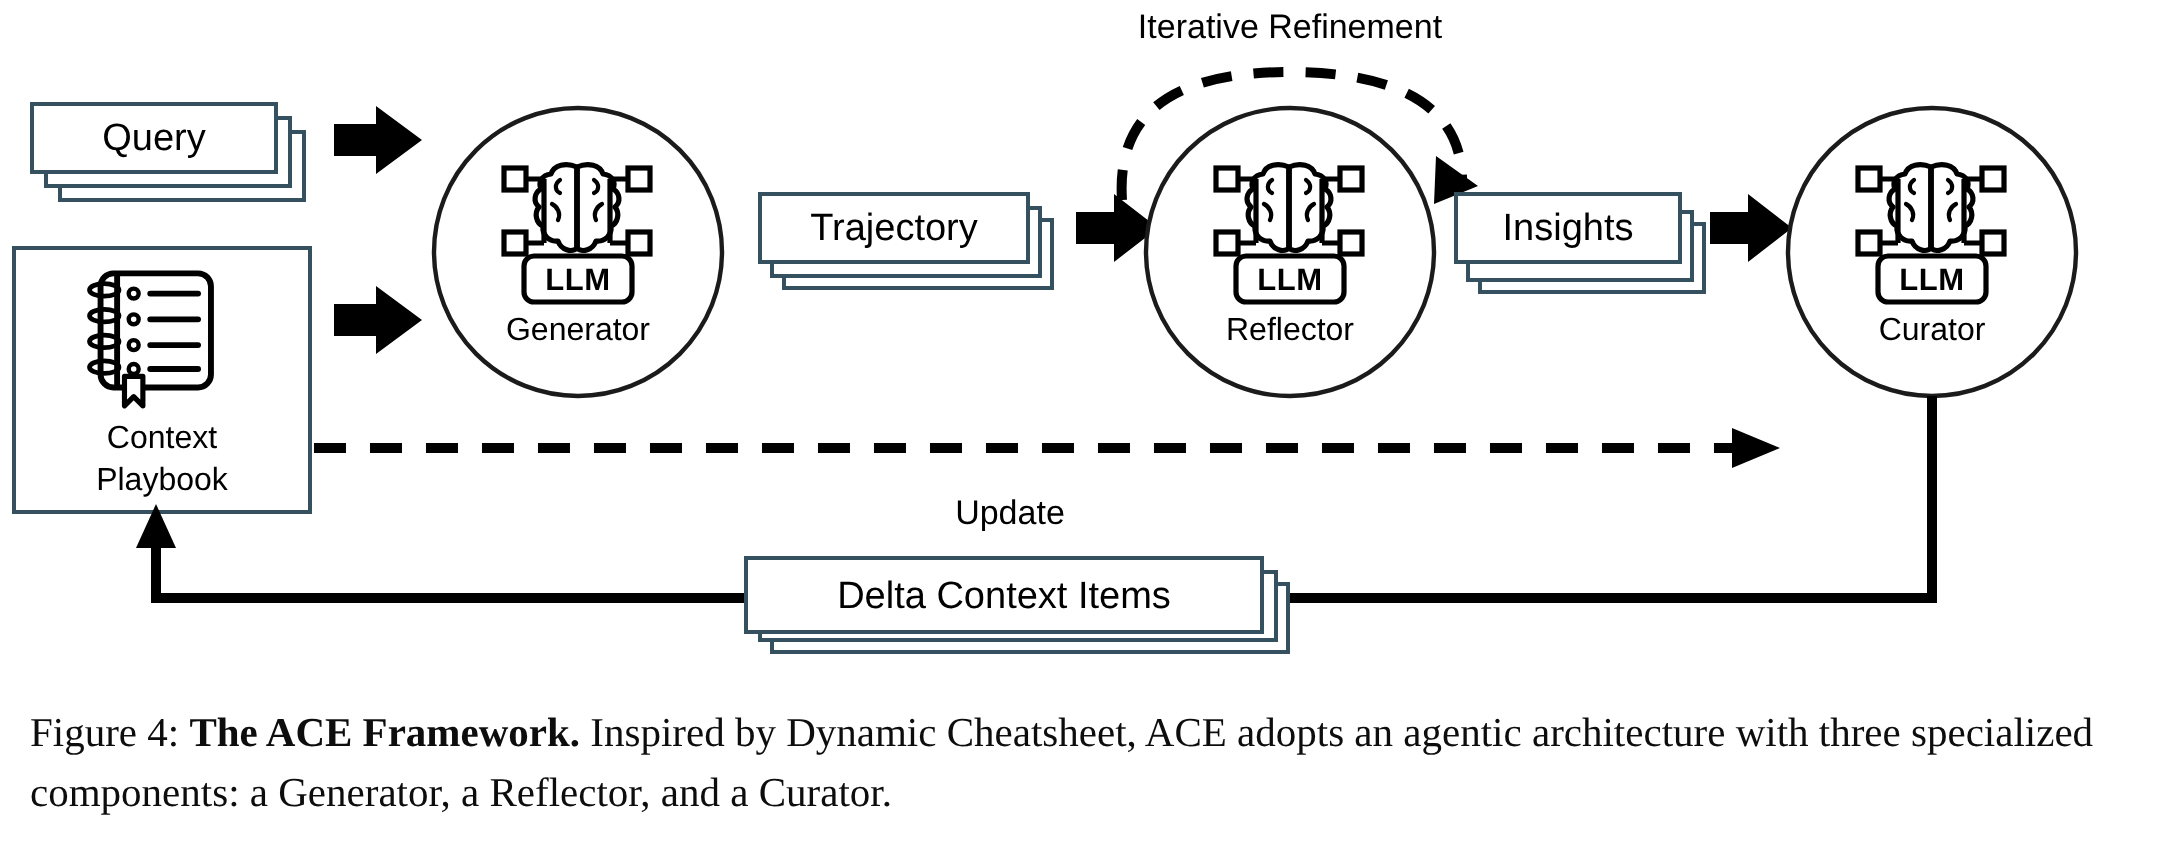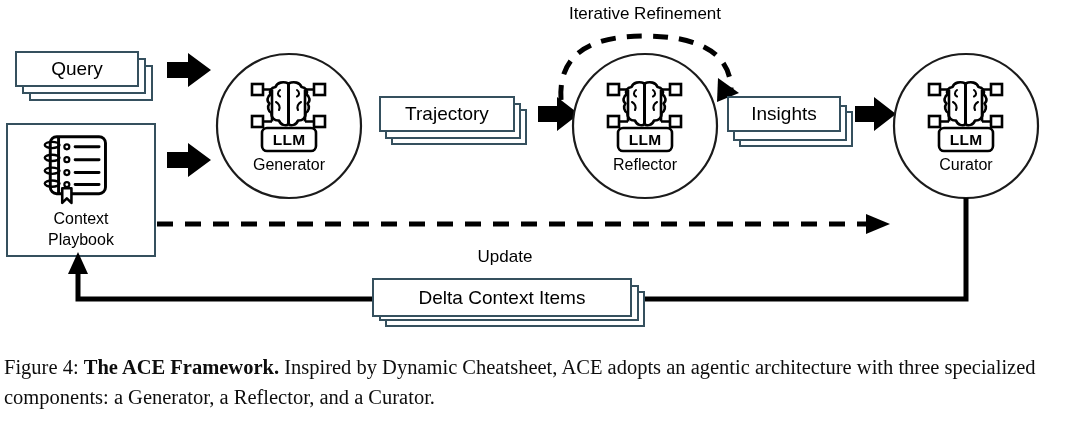--- a/index.html
+++ b/index.html
@@ -58,21 +58,21 @@
     font-size: 15.5px;
     font-weight: bold;
     fill: #000000;
     letter-spacing: 0.3px;
   }
   #caption {
     position: absolute;
     left: 0;
     top: 352px;
     width: 1080px;
-    padding: 0 4px;
+    padding: 0 15px;
     box-sizing: border-box;
     font-family: "Liberation Serif", serif;
     font-size: 20.5px;
     line-height: 30px;
     color: #0d0d0d;
     text-align: left;
   }
   #caption .cap-bold {
     font-weight: bold;
   }

